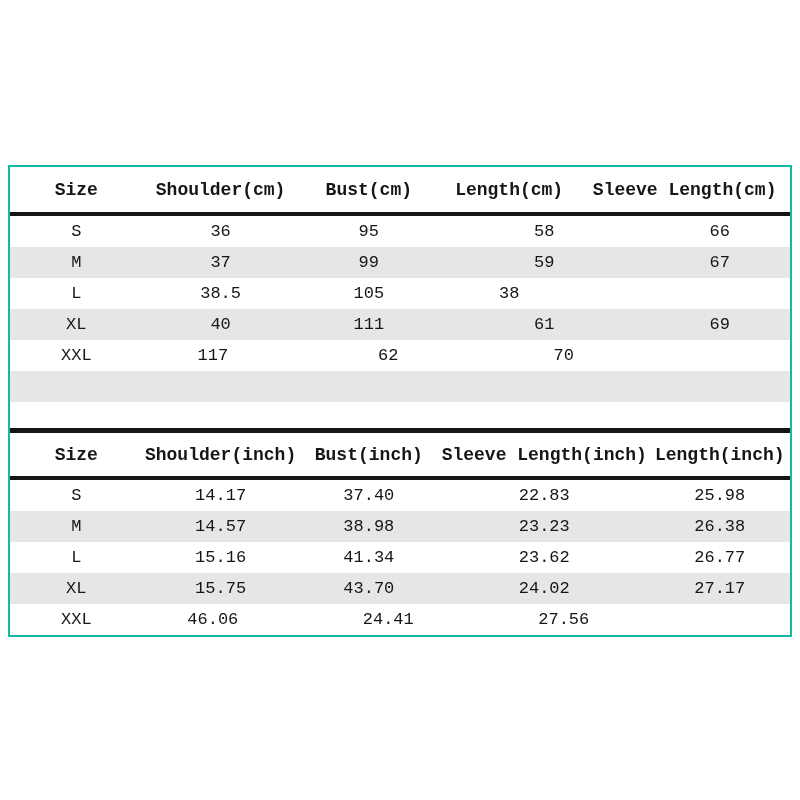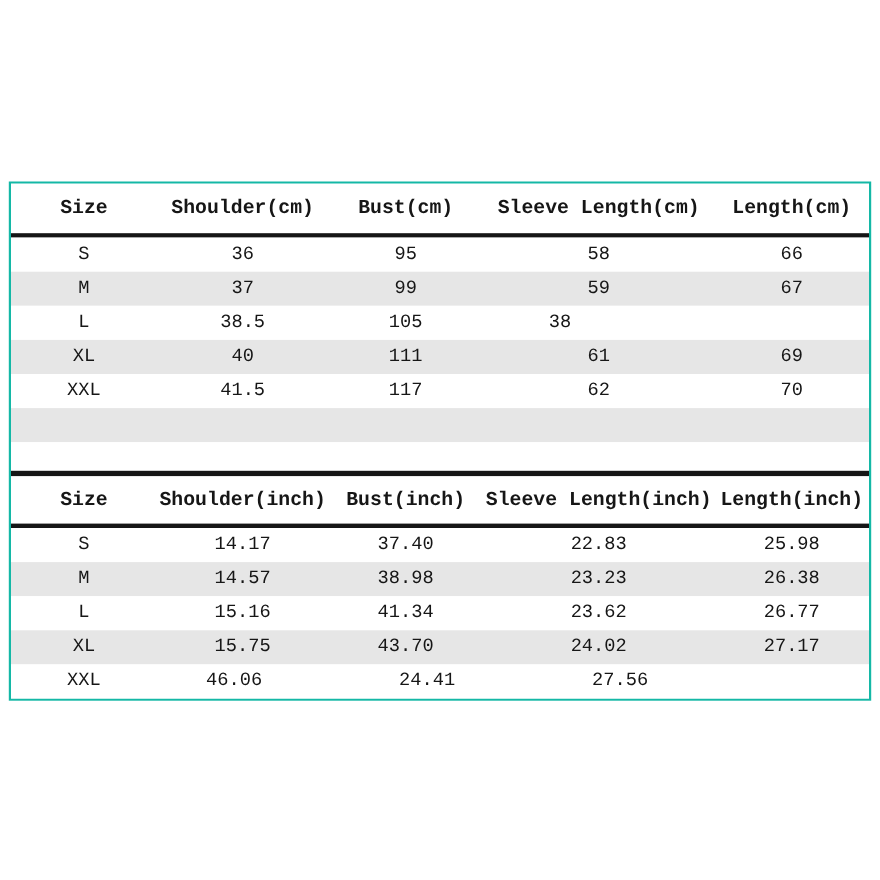--- a/index.html
+++ b/index.html
@@ -52,22 +52,22 @@
 </head>
 <body>
 
 <div class="chart-wrap">
 
   <div>
     <div class="hrow">
       <div class="cell c1">Size</div>
       <div class="cell c2">Shoulder(cm)</div>
       <div class="cell c3">Bust(cm)</div>
+      <div class="cell c5">Length(cm)</div>
       <div class="cell c4">Sleeve Length(cm)</div>
-      <div class="cell c5">Length(cm)</div>
     </div>
 
     <div class="row">
       <div class="cell c1">S</div>
       <div class="cell c2">36</div>
       <div class="cell c3">95</div>
       <div class="cell c4">58</div>
       <div class="cell c5">66</div>
     </div>
 
@@ -89,21 +89,20 @@
     <div class="row alt">
       <div class="cell c1">XL</div>
       <div class="cell c2">40</div>
       <div class="cell c3">111</div>
       <div class="cell c4">61</div>
       <div class="cell c5">69</div>
     </div>
 
     <div class="row">
       <div class="cell c1">XXL</div>
-      <div class="cell c2">41.5</div>
       <div class="cell c3">117</div>
       <div class="cell c4">62</div>
       <div class="cell c5">70</div>
     </div>
 
     <div class="empty-row-gray"></div>
     <div class="empty-row-white"></div>
   </div>
 
   <div class="table-divider"></div>

